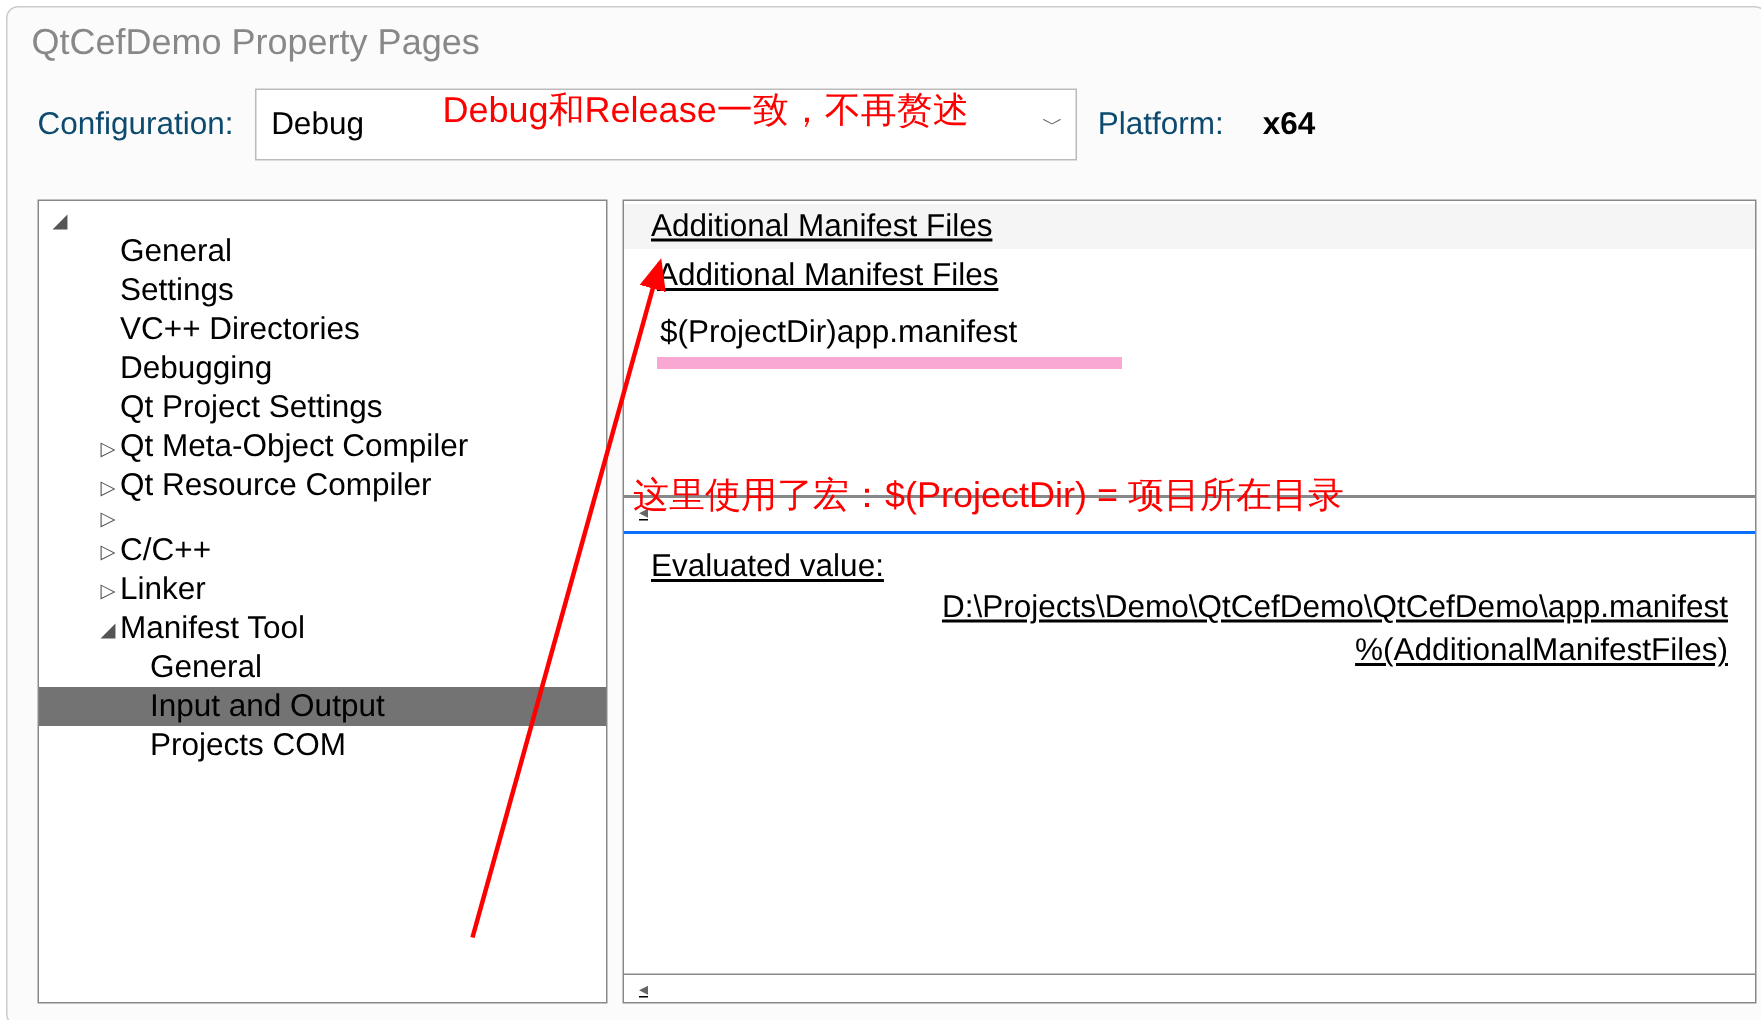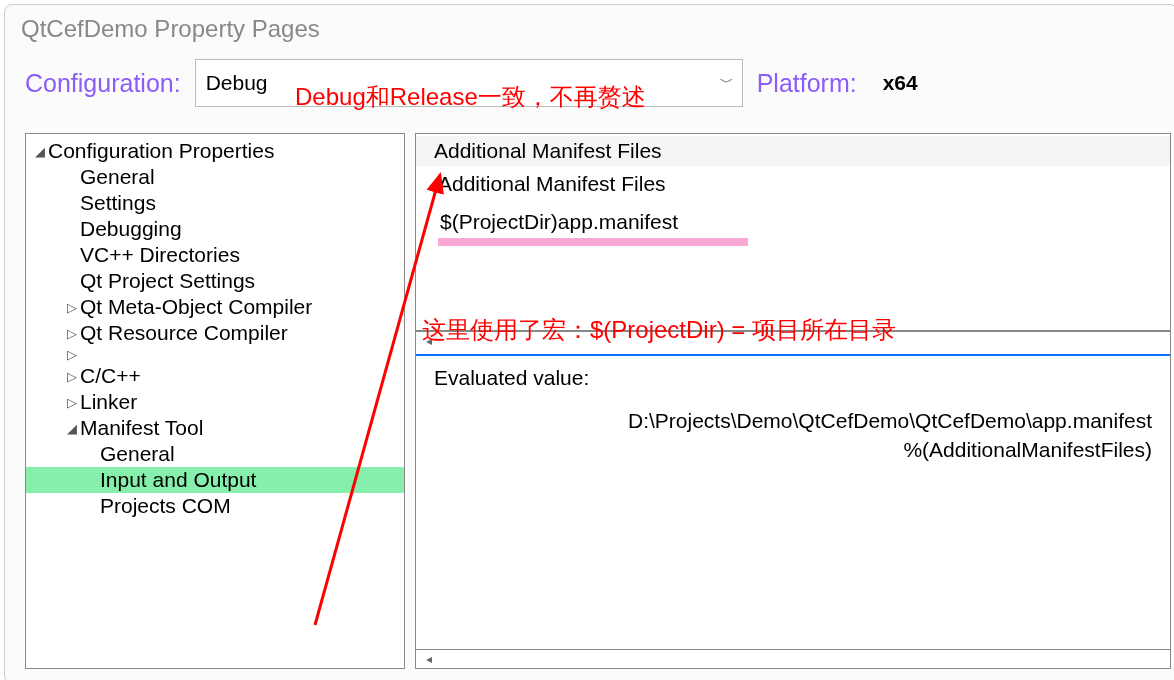--- a/index.html
+++ b/index.html
@@ -25,36 +25,36 @@
       margin: 4px;
       position: relative;
     }
     .titlebar {
       padding: 10px 16px 8px 16px;
       font-size: 24px;
       color: #888;
     }
     .annotation-top {
       position: absolute;
-      top: 76px;
+      top: 52px;
       left: 290px;
       color: #ff0000;
       font-size: 24px;
       font-family: "Microsoft YaHei", sans-serif;
       z-index: 10;
     }
     .config-row {
       display: flex;
       align-items: center;
       padding: 8px 16px 14px 20px;
       gap: 14px;
     }
     .config-label {
-      font-size: 25px;
-      color: #8b5cf6;
+      font-size: 21px;
+      color: #0c4a6e;
     }
     .config-select {
       flex: 0 0 auto;
       width: 548px;
       height: 48px;
       border: 1px solid #bbb;
       background: #fff;
       display: flex;
       align-items: center;
       justify-content: space-between;
@@ -85,21 +85,21 @@
     }
     .tree-item {
       padding: 1px 4px 1px 8px;
       font-size: 21px;
       white-space: nowrap;
       display: flex;
       align-items: center;
       cursor: default;
     }
     .tree-item.selected {
-      background: #86efac;
+      background: #737373;
     }
     .tree-item .expander {
       display: inline-block;
       width: 16px;
       font-size: 13px;
       color: #555;
       text-align: center;
     }
     .tree-item.level-0 { padding-left: 6px; }
     .tree-item.level-1 { padding-left: 38px; }
@@ -151,21 +151,21 @@
       color: #666;
       font-size: 12px;
     }
     .eval-section {
       border-top: 2px solid #0a6eff;
       margin-top: 4px;
       padding: 10px 18px 10px 18px;
     }
     .eval-label {
       font-size: 21px;
-      margin-bottom: 16px;
+      margin-bottom: 0;
     }
     .eval-value {
       font-size: 21px;
       line-height: 1.4;
       padding-left: 4px;
       text-align: right;
     }
     .scroll-indicator2 {
       border-top: 1px solid #888;
       padding: 2px 10px;
@@ -179,20 +179,21 @@
       left: 240px;
       z-index: 5;
       pointer-events: none;
     }
     .right-inner {
       padding-top: 2px;
       position: relative;
       flex: 1;
       display: flex;
       flex-direction: column;
+      text-decoration: underline;
     }
   </style>
 </head>
 <body>
 
 <div class="window">
   <div class="titlebar">QtCefDemo Property Pages</div>
 
   <div class="annotation-top">Debug和Release一致，不再赘述</div>
 
@@ -204,37 +205,36 @@
     </div>
     <span class="config-label">Platform:</span>
     <span class="platform-value">x64</span>
   </div>
 
   <div class="main-area">
 
     <div class="tree-panel">
       <div class="tree-item level-0">
         <span class="expander">◢</span>
-        <span>Configuration Properties</span>
       </div>
       <div class="tree-item level-1">
         <span class="expander"></span>
         <span>General</span>
       </div>
       <div class="tree-item level-1">
         <span class="expander"></span>
         <span>Settings</span>
       </div>
       <div class="tree-item level-1">
         <span class="expander"></span>
+        <span>VC++ Directories</span>
+      </div>
+      <div class="tree-item level-1">
+        <span class="expander"></span>
         <span>Debugging</span>
-      </div>
-      <div class="tree-item level-1">
-        <span class="expander"></span>
-        <span>VC++ Directories</span>
       </div>
       <div class="tree-item level-1">
         <span class="expander"></span>
         <span>Qt Project Settings</span>
       </div>
       <div class="tree-item level-1">
         <span class="expander">▷</span>
         <span>Qt Meta-Object Compiler</span>
       </div>
       <div class="tree-item level-1">

